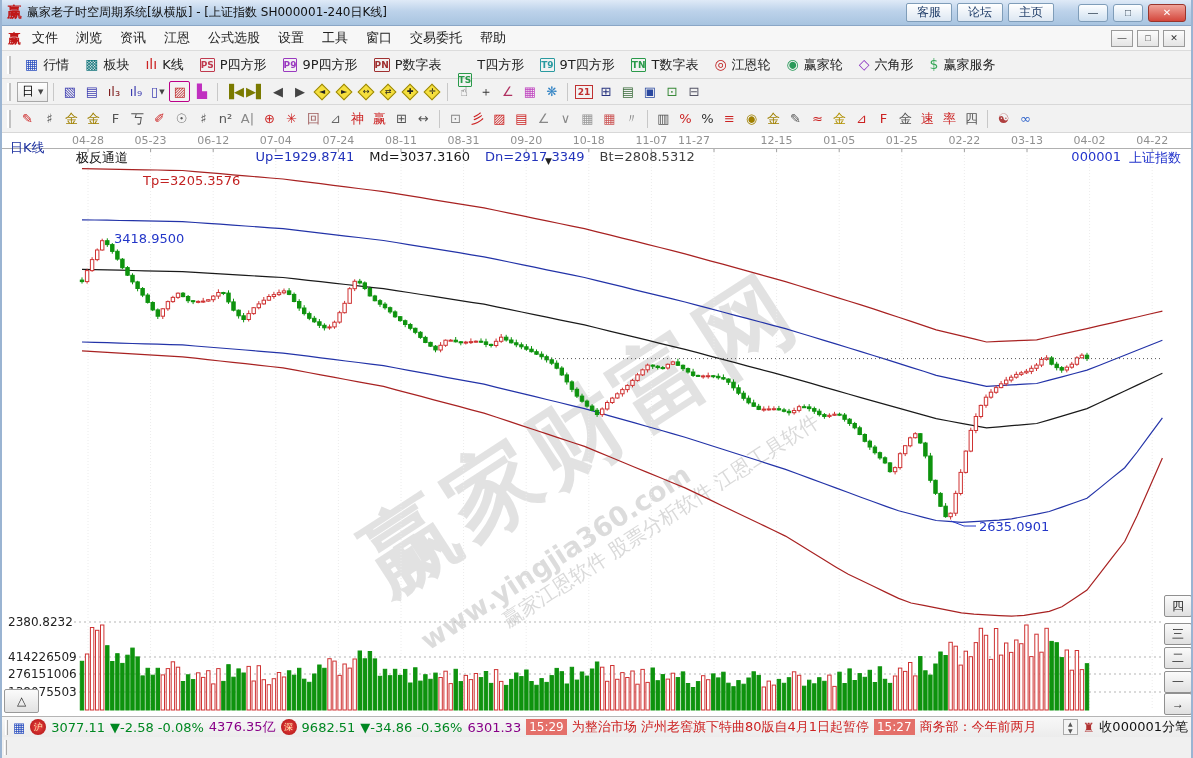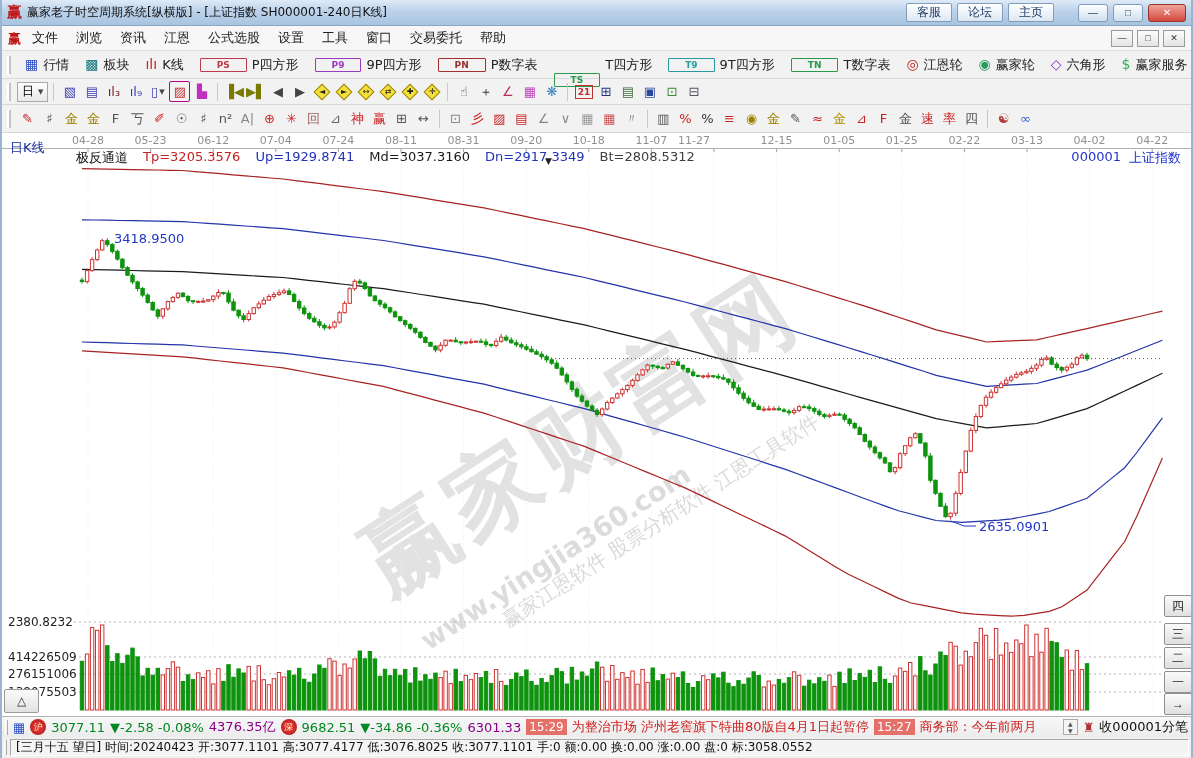--- a/index.html
+++ b/index.html
@@ -18,21 +18,21 @@
 .menubar .spacer{flex:1}
 .mdi-btn{width:22px;height:17px;border:1px solid #9a9a9a;background:linear-gradient(#fcfcfc,#e4e4e4);font-size:9px;text-align:center;line-height:15px;color:#333;margin-left:2px}
 
 .toolbar{display:flex;align-items:center;background:#f2f2f2;border-bottom:1px solid #d8d8d8;padding:0 4px}
 .tb1{height:28px;font-size:13px;color:#222;gap:2px}
 .tb2{height:26px;gap:1px}
 .tb3{height:28px;gap:1px}
 .grip{width:4px;height:18px;border-left:2px solid #fff;border-right:2px solid #c2c2c2;margin:0 5px 0 1px}
 .tb1-item{display:flex;align-items:center;gap:5px;padding:2px 7px;cursor:default;white-space:nowrap}
 .tbicon{font-size:14px;line-height:15px}
-.tbicon.boxed{font-size:9px;font-weight:bold;border:1px solid currentColor;padding:0 16px;line-height:12px;border-radius:1px}
+.tbicon.boxed{font-size:9px;font-weight:bold;border:1px solid currentColor;padding:0 0;line-height:12px;border-radius:1px}
 .tool-btn{min-width:21px;height:21px;display:flex;align-items:center;justify-content:center;font-size:13px;cursor:default}
 .tool-btn.framed{border:1px solid #b08;border-radius:2px}
 .tool-btn .boxed{font-size:9px;font-weight:bold;border:1px solid currentColor;padding:0 2px;line-height:12px}
 .tool-sep{width:1px;height:18px;background:#c8c8c8;margin:0 4px}
 .period-btn{display:flex;align-items:center;border:1px solid #a8a8a8;background:linear-gradient(#fefefe,#e9e9e9);padding:1px 4px;font-size:12px;gap:4px;height:20px}
 .period-btn .caret{font-size:7px;color:#444}
 .mini-caret{font-size:7px;color:#444;margin-left:1px}
 .diamond{width:12px;height:12px;background:#f5df3d;border:1px solid #97850a;transform:rotate(45deg);display:flex;align-items:center;justify-content:center}
 .diamond>span{transform:rotate(-45deg);font-size:8px;line-height:8px;color:#222}
 
@@ -1089,21 +1089,21 @@
         <span class="date-label" style="left: 774.6px;">12-15</span>
         <span class="date-label" style="left: 837.2px;">01-05</span>
         <span class="date-label" style="left: 899.8px;">01-25</span>
         <span class="date-label" style="left: 962.4px;">02-22</span>
         <span class="date-label" style="left: 1025px;">03-13</span>
         <span class="date-label" style="left: 1087.6px;">04-02</span>
         <span class="date-label" style="left: 1150.2px;">04-22</span>
       </div>
     <div class="ind-row" id="ind-row">
         <span style="color: rgb(17, 17, 17);">极反通道</span>
-        <span style="color: rgb(194, 34, 34);">Tp=3205.3576</span>
+        <span style="color: rgb(194, 34, 34); margin-top: 24px;">Tp=3205.3576</span>
         <span style="color: rgb(34, 51, 187);">Up=1929.8741</span>
         <span style="color: rgb(26, 26, 26);">Md=3037.3160</span>
         <span style="color: rgb(34, 51, 187);">Dn=2917.3349</span>
         <span style="color: #404040;">Bt=2808.5312</span>
       </div>
     <span class="ind-caret">▼</span>
     <div class="sym-label">
       <span>000001</span>
       <span>上证指数</span>
     </div>
@@ -1135,16 +1135,15 @@
     <span class="spinner">
         <span>▲</span>
         <span>▼</span>
       </span>
     <span class="tk-icon2">♜</span>
     <span class="tk-label">收000001分笔</span>
   </div>
 
   <div class="statusbar">
     <span class="vgrip"></span>
-    <div class="status-box" id="status-text">[三月十五 望日] 时间:20240423 开:3077.1101 高:3077.4177 低:3076.8025 收:3077.1101 手:0 额:0.00 换:0.00 涨:0.00 盘:0 标:3058.0552</div>
   </div>
 
 </div>
 
 </body></html>

